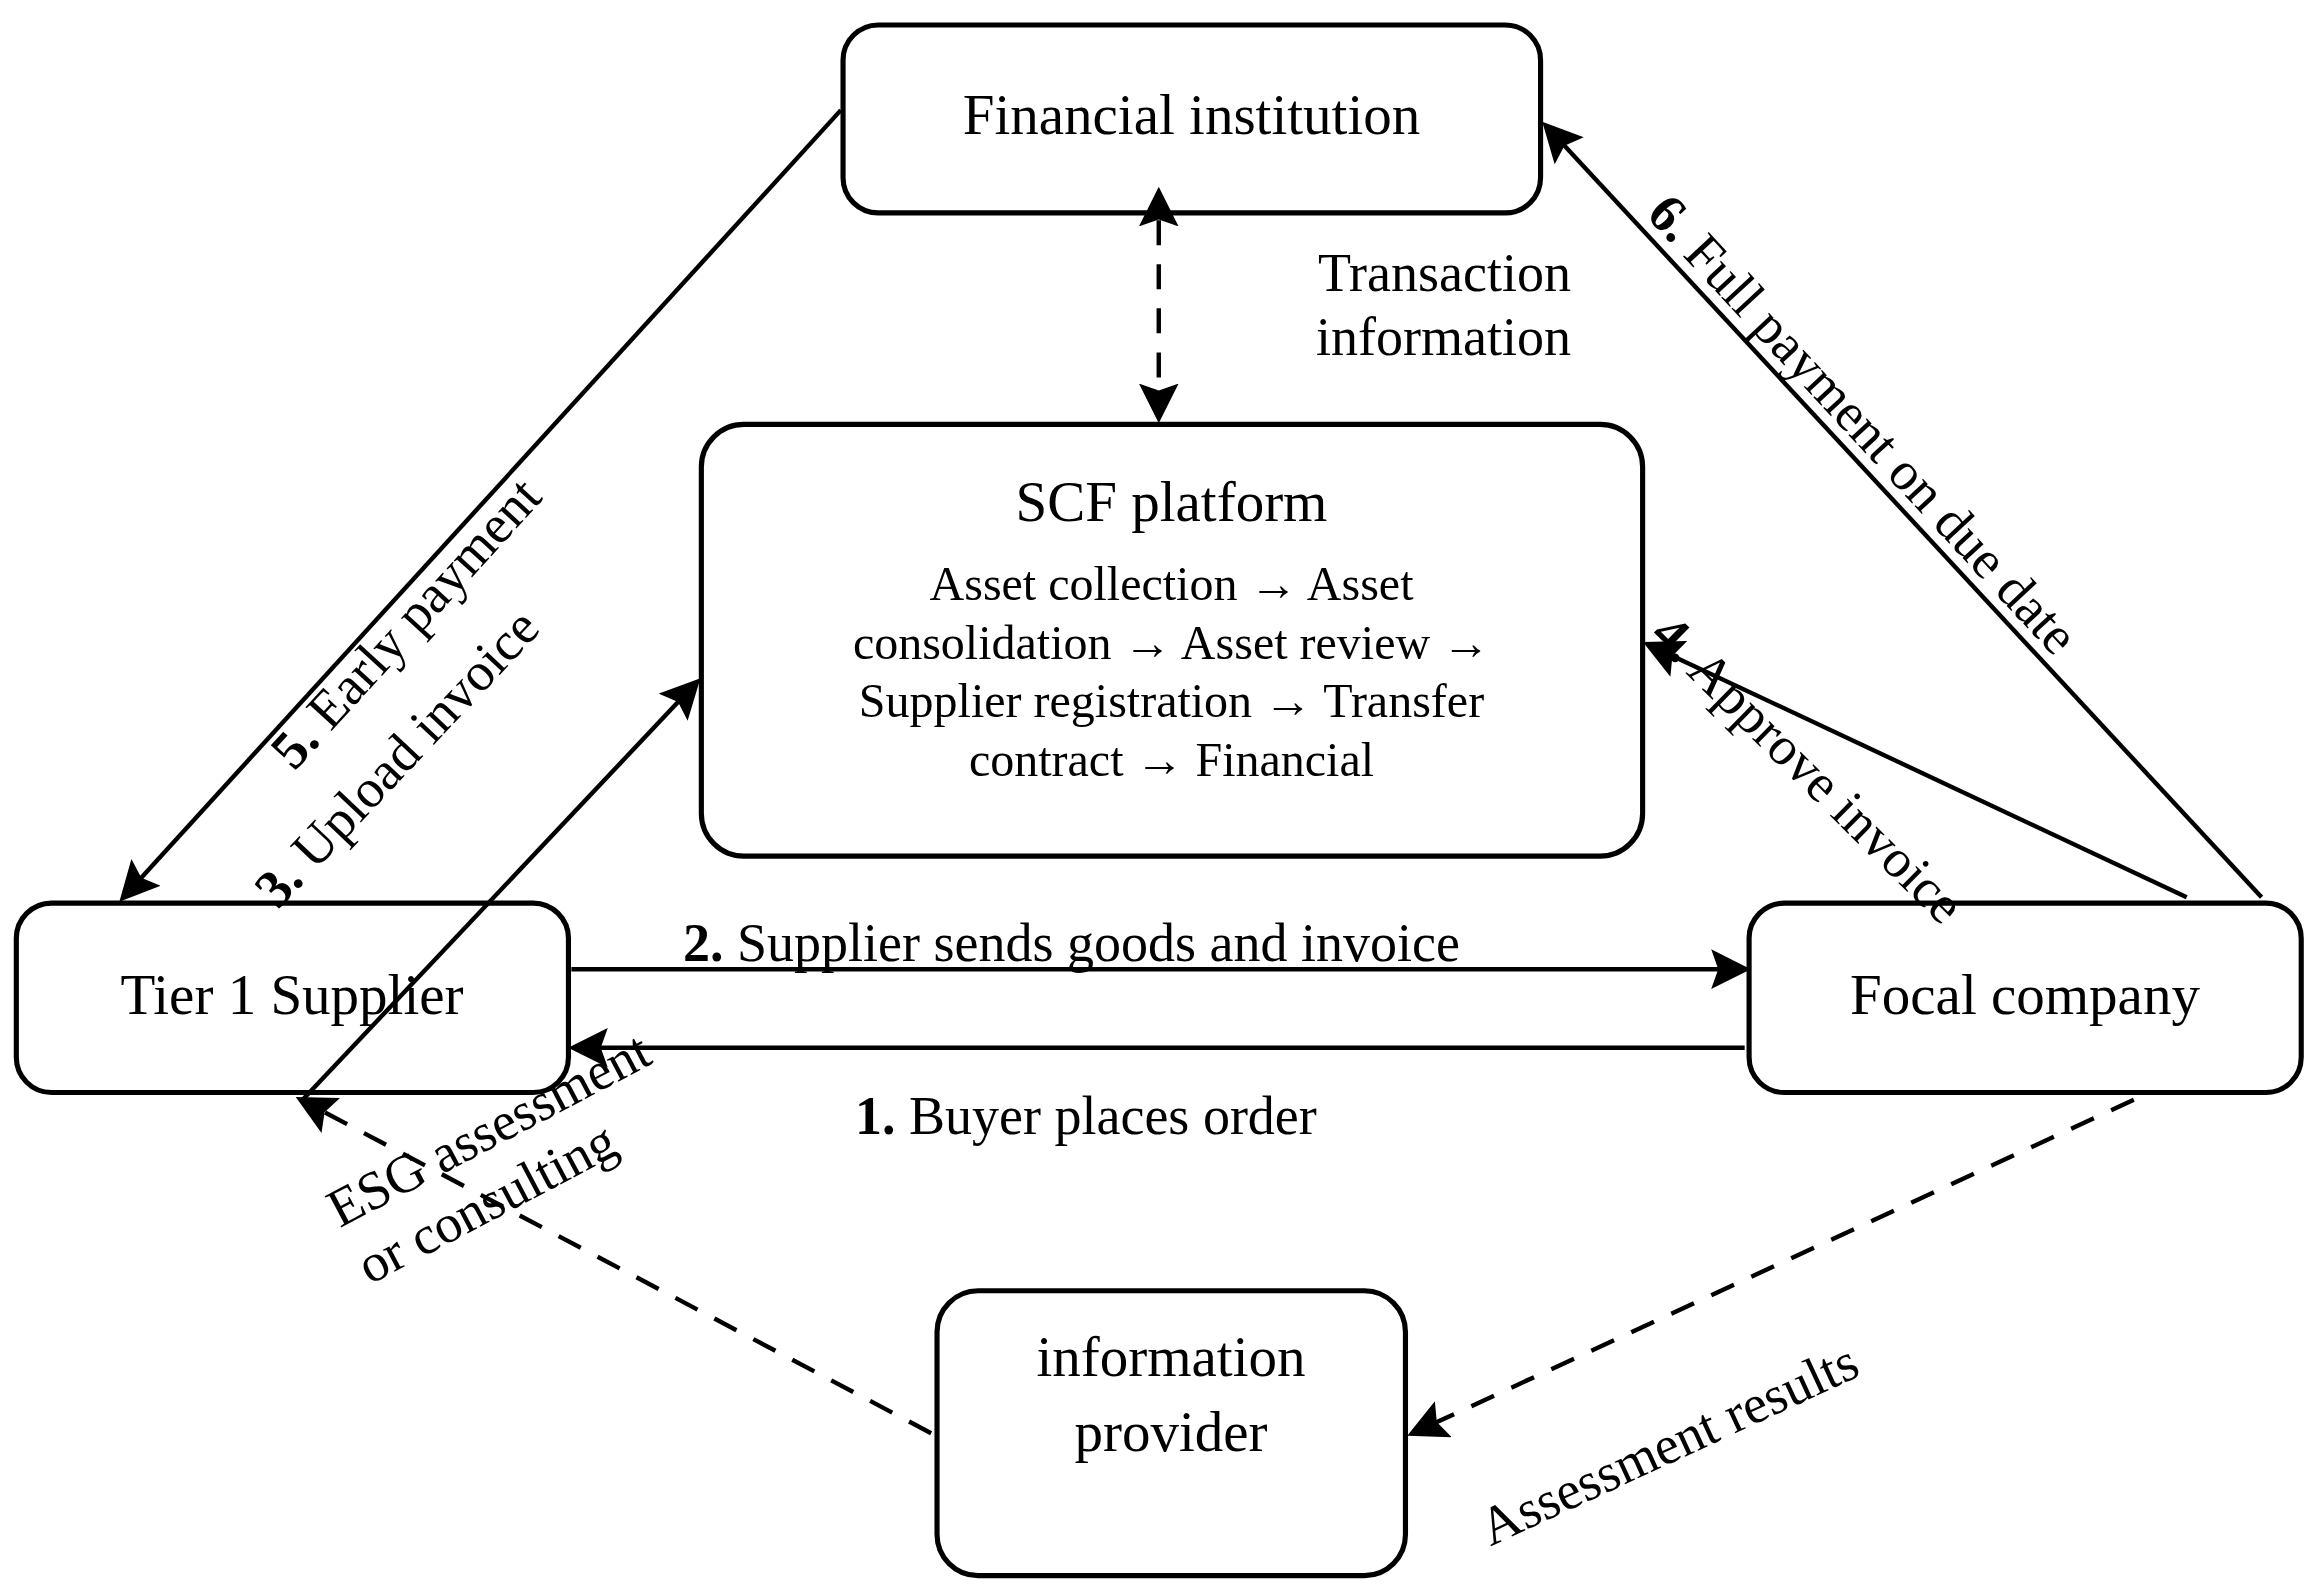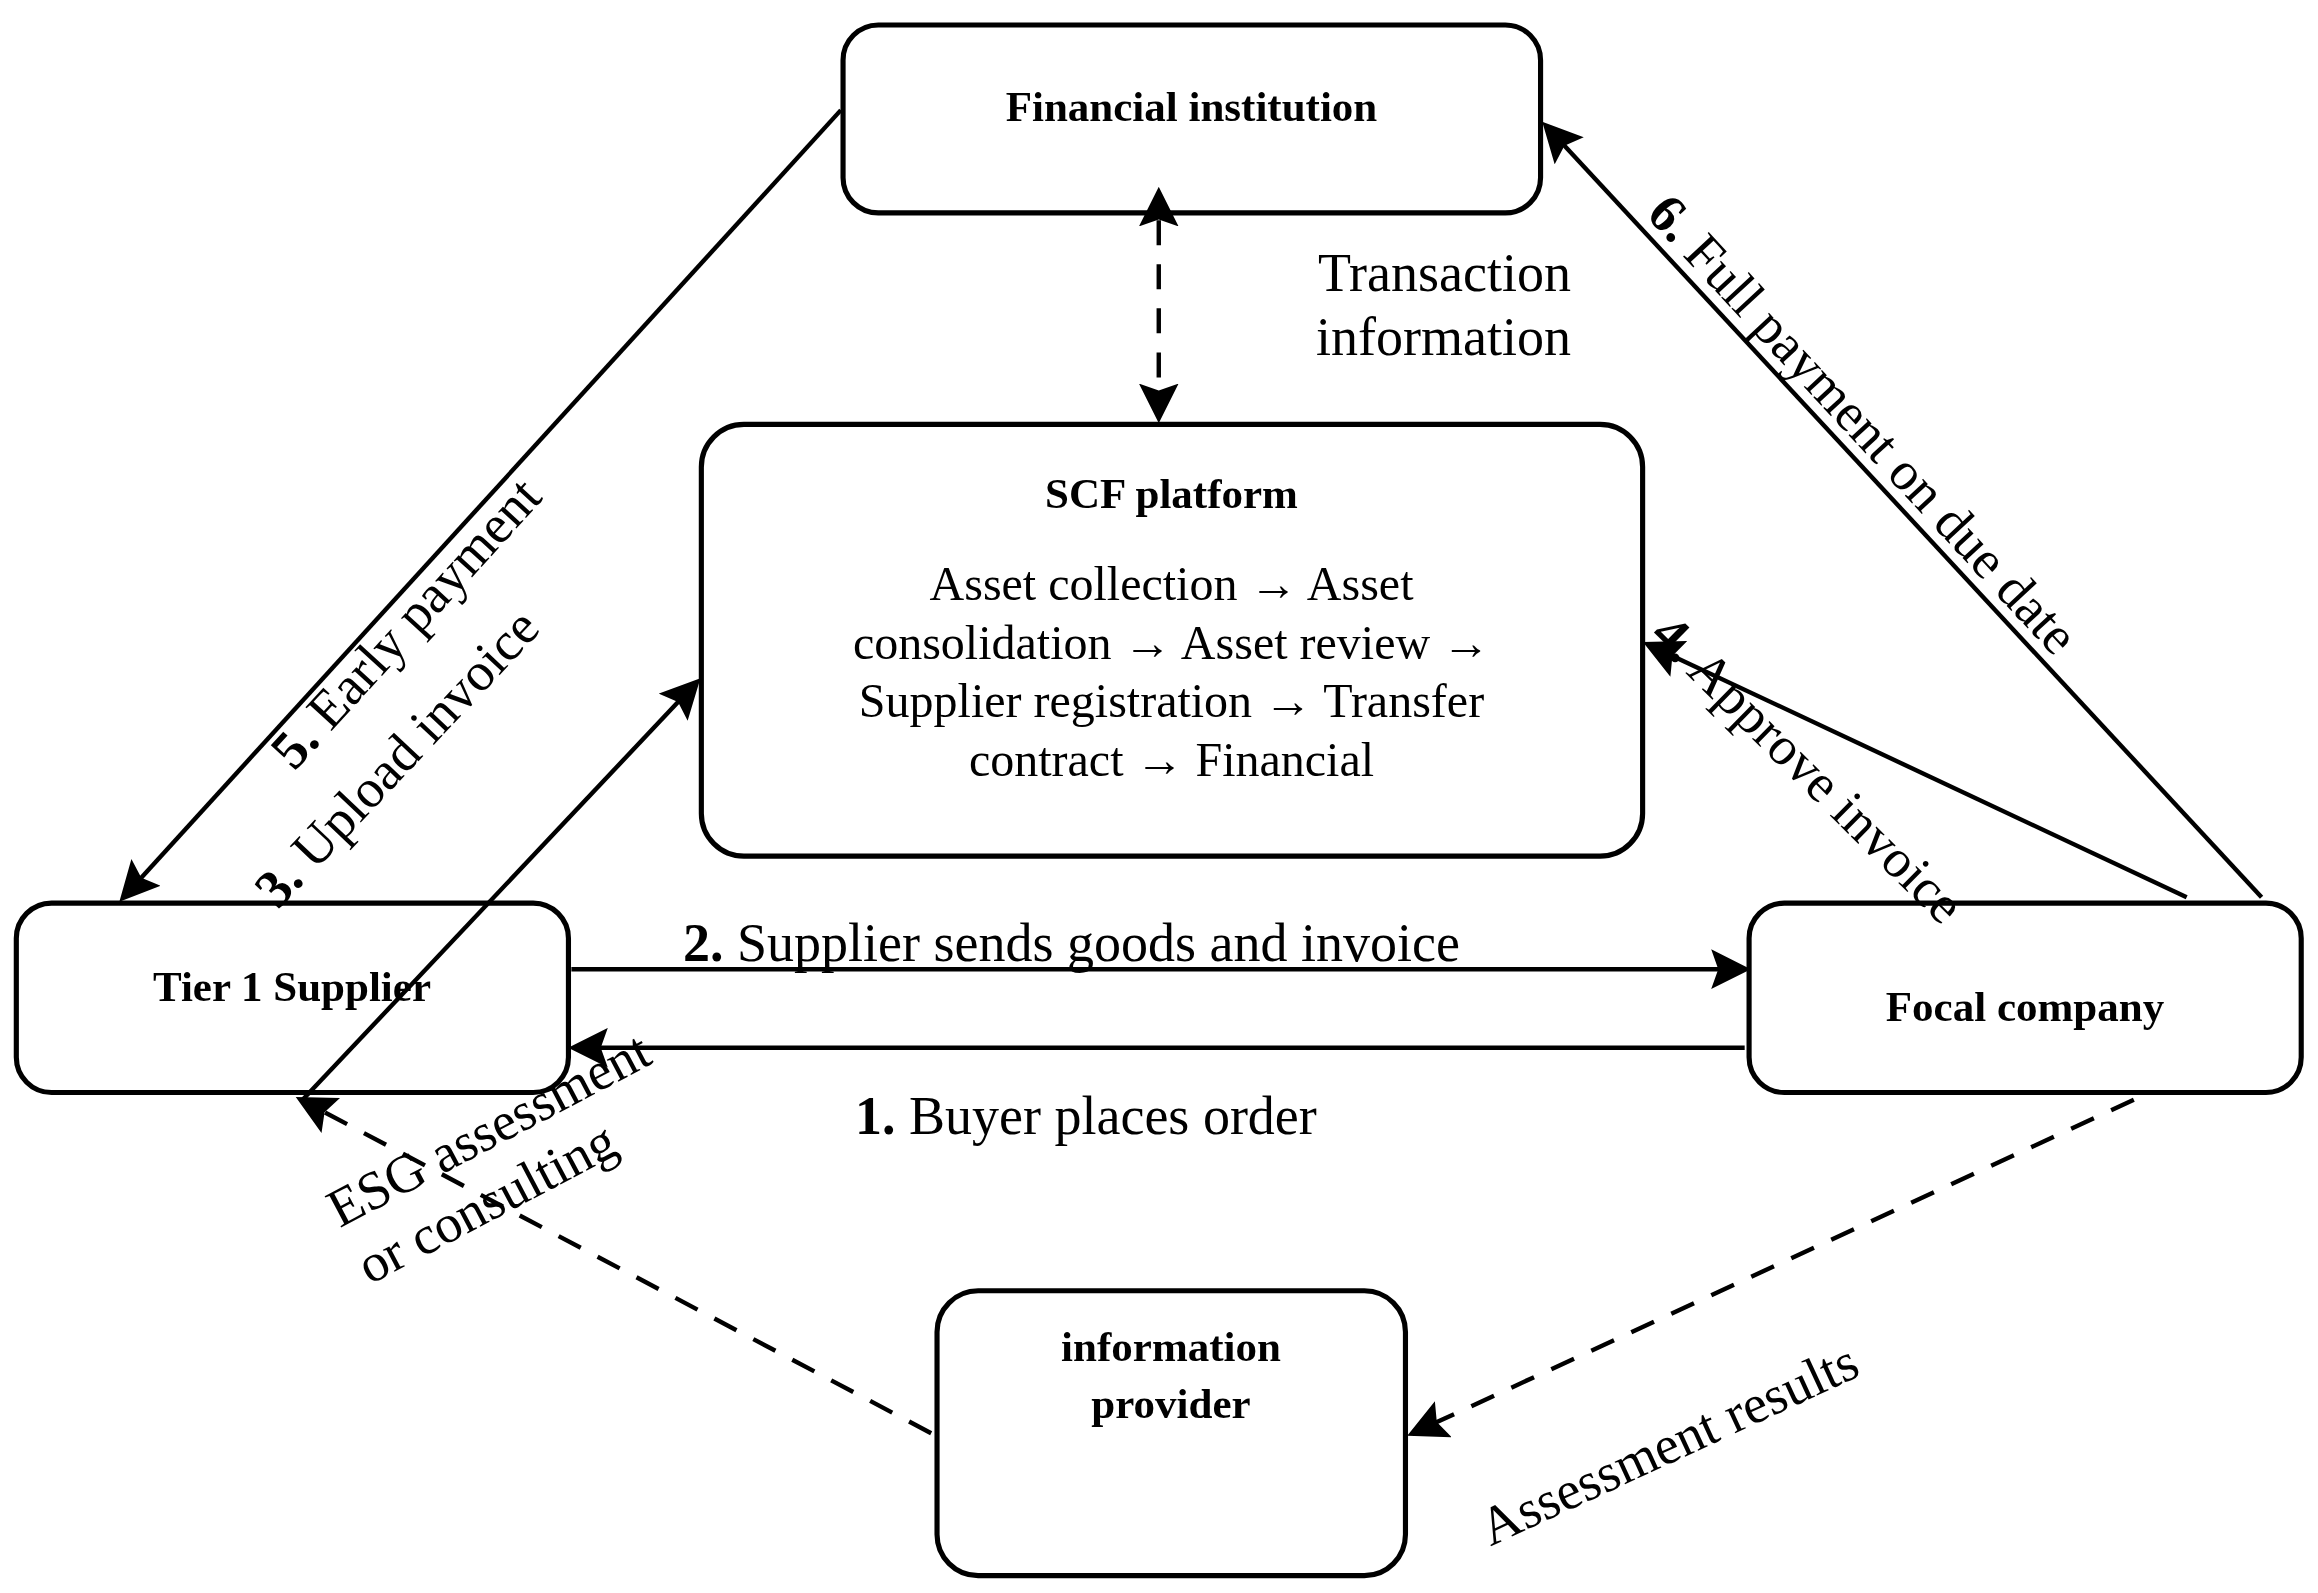--- a/index.html
+++ b/index.html
@@ -41,22 +41,21 @@
   }
   .node-label {
     position: absolute;
     text-align: center;
     color: #000000;
     line-height: 1.12;
     white-space: nowrap;
     pointer-events: none;
   }
   .node-title {
-    font-size: 43px;
-    font-weight: bold;
+    font-size: 57px;
   }
   .node-sub {
     font-size: 48px;
     line-height: 1.22;
     white-space: normal;
   }
   .edge-label {
     position: absolute;
     color: #000000;
     font-size: 54px;
@@ -117,21 +116,21 @@
 
   <div class="node-label node-sub" style="left:723px; top:555px; width:897px;">
     <div>Asset collection → Asset</div>
     <div>consolidation → Asset review →</div>
     <div>Supplier registration → Transfer</div>
     <div>contract → Financial</div>
   </div>
 
   <div class="node-label node-title" style="left:16px; top:963px; width:552px;">Tier 1 Supplier</div>
 
-  <div class="node-label node-title" style="left:1749px; top:963px; width:552px;margin-top:20px;">Focal company</div>
+  <div class="node-label node-title" style="left:1749px; top:963px; width:552px;">Focal company</div>
 
   <div class="node-label node-title" style="left:937px; top:1319px; width:468px; line-height:1.32;">
     <div>information</div>
     <div>provider</div>
   </div>
 
   <div class="edge-label multi" style="left:1189px; top:242px; width:382px; text-align:right;">
     <div>Transaction</div>
     <div>information</div>
   </div>

